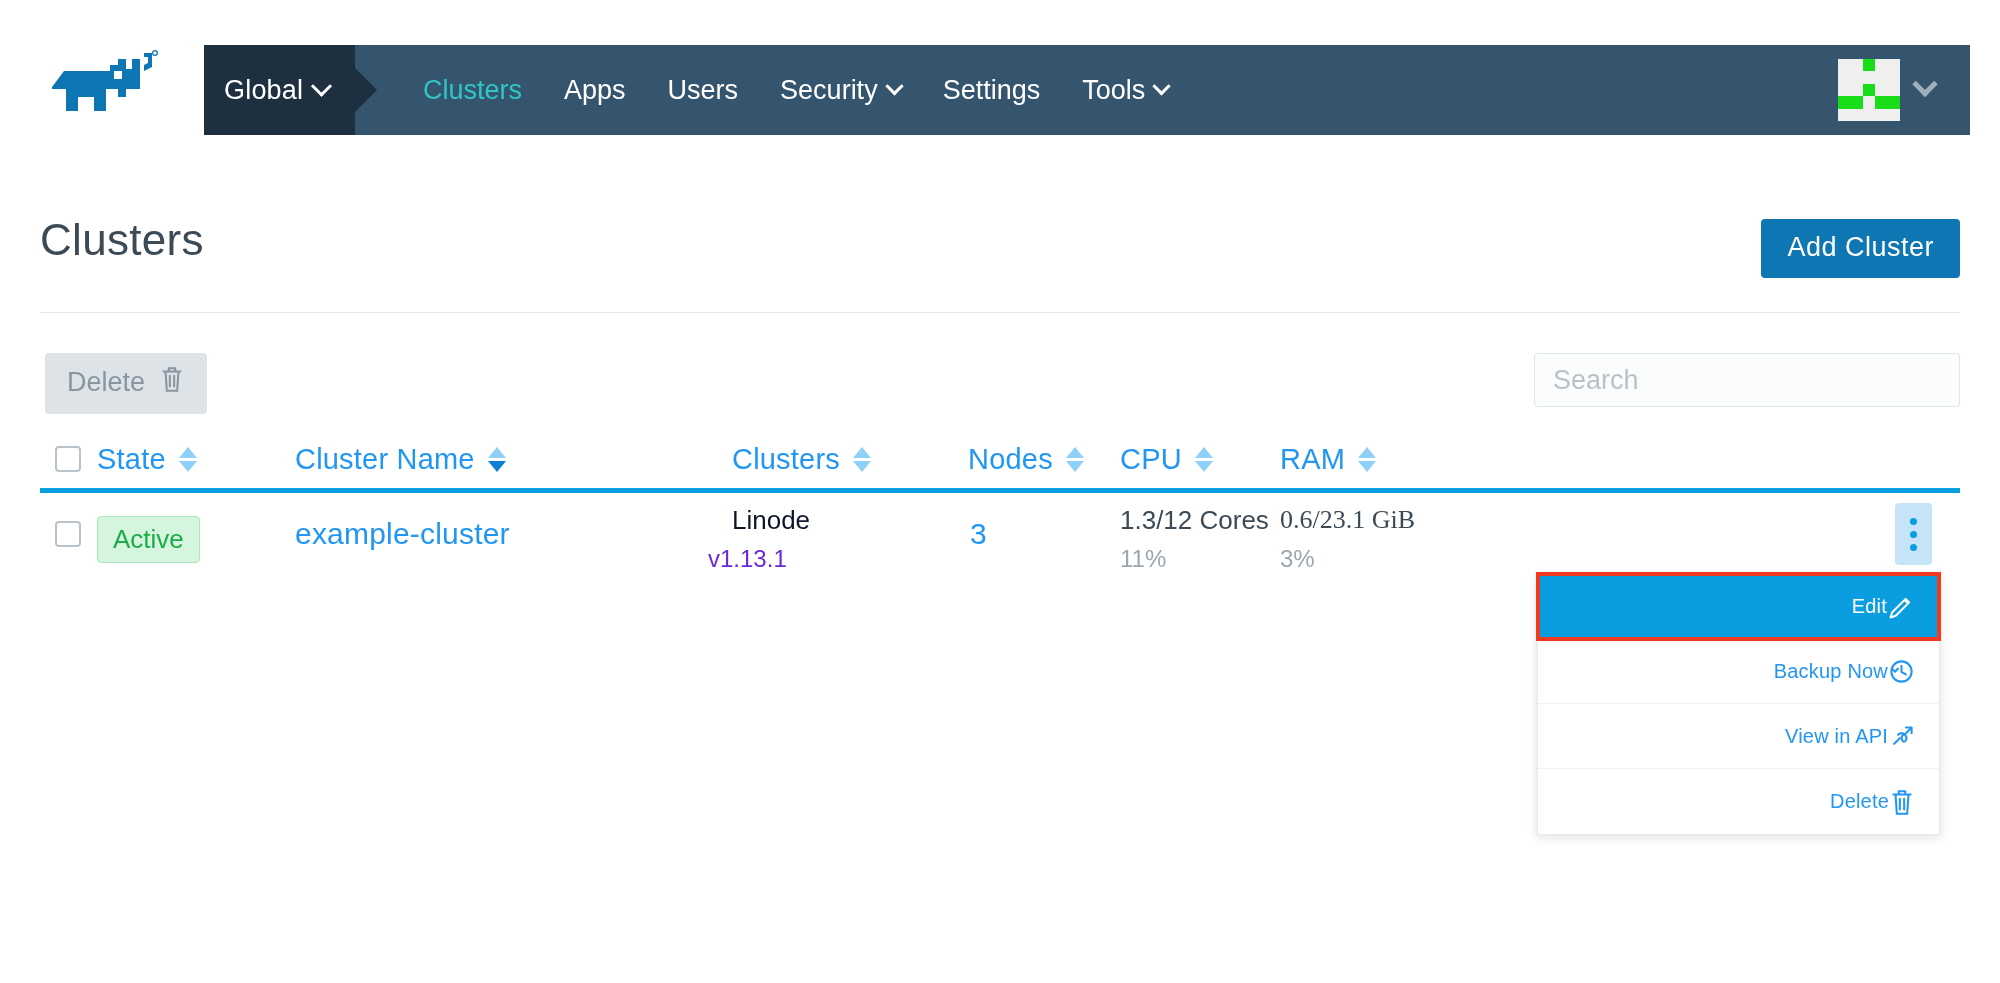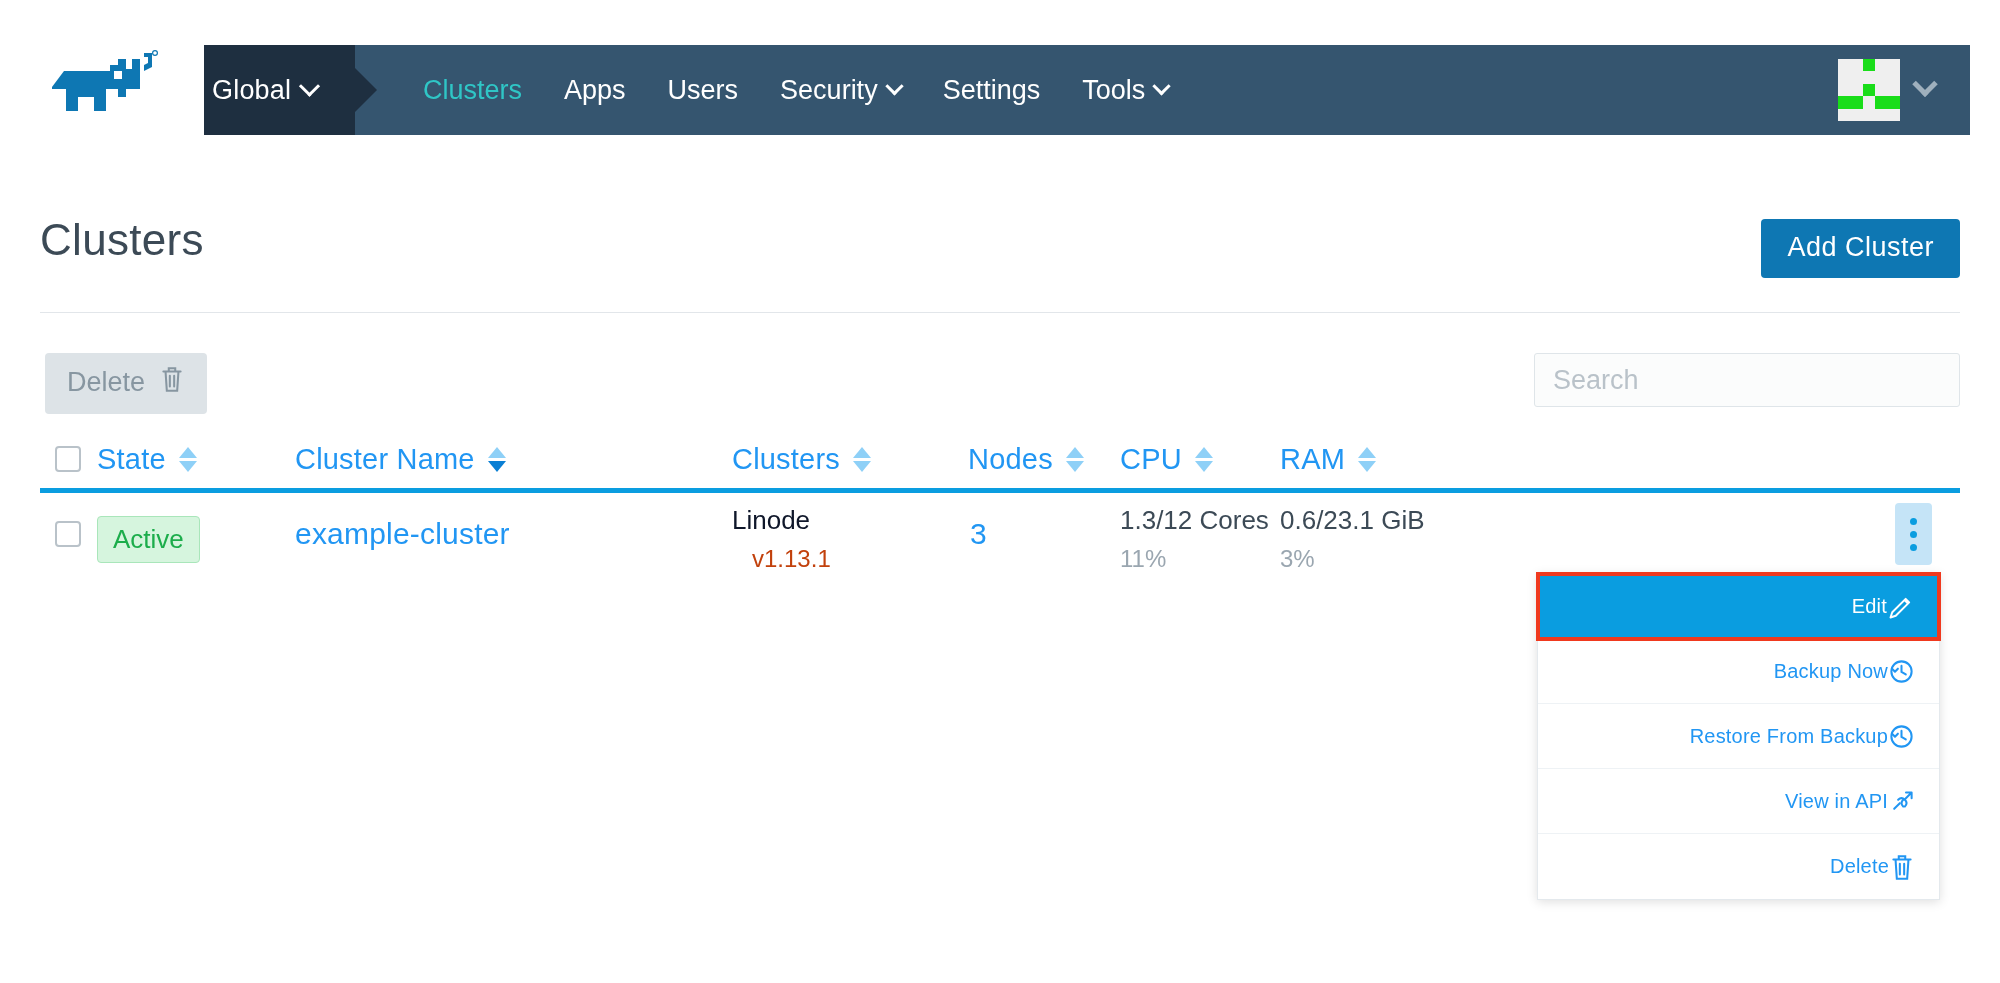--- a/index.html
+++ b/index.html
@@ -27,21 +27,21 @@
     position: absolute; left: 204px; top: 45px;
     width: 1766px; height: 90px;
     background: #35556f;
     display: flex; align-items: stretch;
   }
   .nav-global {
     position: relative;
     width: 151px;
     background: #1e2f40;
     display: flex; align-items: center;
-    padding-left: 8px;
+    padding-left: 20px;
     flex: 0 0 auto;
   }
   .nav-global::after {
     content: "";
     position: absolute; right: -22px; top: 50%;
     transform: translateY(-50%);
     width: 0; height: 0;
     border-top: 22px solid transparent;
     border-bottom: 22px solid transparent;
     border-left: 22px solid #1e2f40;
@@ -199,38 +199,38 @@
   .cell-name {
     position: absolute; left: 255px; top: 24px;
     color: #2196f3; font-size: 30px; cursor: pointer;
     letter-spacing: .2px;
   }
   .cell-prov-main {
     position: absolute; left: 692px; top: 12px;
     color: #0f172a; font-size: 26px;
   }
   .cell-prov-sub {
-    position: absolute; left: 712px; top: 52px;
-    color: #c2410c; font-size: 24px;
+    position: absolute; left: 668px; top: 52px;
+    color: #6d28d9; font-size: 24px;
   }
   .cell-nodes {
     position: absolute; left: 930px; top: 24px;
     color: #2196f3; font-size: 30px;
   }
   .cell-cpu-main {
     position: absolute; left: 1080px; top: 12px;
     color: #3c4a56; font-size: 26px;
   }
   .cell-cpu-sub {
     position: absolute; left: 1080px; top: 52px;
     color: #9aa6b0; font-size: 24px;
   }
   .cell-ram-main {
     position: absolute; left: 1240px; top: 12px;
-    color: #3c4a56; font-size: 26px;
+    color: #3c4a56; font-size: 26px; font-family: Liberation Serif, serif;
   }
   .cell-ram-sub {
     position: absolute; left: 1240px; top: 52px;
     color: #9aa6b0; font-size: 24px;
   }
   .kebab {
     position: absolute; left: 1855px; top: 10px;
     width: 37px; height: 62px;
     background: #c5e4f7;
     border-radius: 4px;
@@ -461,30 +461,20 @@
     <span>Backup Now</span>
     <span class="mi-icon">
       <svg width="27" height="27" viewBox="0 0 24 24" aria-hidden="true">
         <circle cx="12" cy="12" r="9" fill="none" stroke="#2196f3" stroke-width="1.8"></circle>
         <path d="M12 7 V12.4 L15.8 14.6" fill="none" stroke="#2196f3" stroke-width="1.8" stroke-linecap="round"></path>
         <path d="M3.6 9.5 L6.2 12.2 L8.8 9.5" fill="none" stroke="#2196f3" stroke-width="1.8" stroke-linecap="round" stroke-linejoin="round"></path>
       </svg>
     </span>
   </div>
 
-  <div class="menu-item">
-    <span>Restore From Backup</span>
-    <span class="mi-icon">
-      <svg width="27" height="27" viewBox="0 0 24 24" aria-hidden="true">
-        <circle cx="12" cy="12" r="9" fill="none" stroke="#2196f3" stroke-width="1.8"></circle>
-        <path d="M12 7 V12.4 L15.8 14.6" fill="none" stroke="#2196f3" stroke-width="1.8" stroke-linecap="round"></path>
-        <path d="M3.6 9.5 L6.2 12.2 L8.8 9.5" fill="none" stroke="#2196f3" stroke-width="1.8" stroke-linecap="round" stroke-linejoin="round"></path>
-      </svg>
-    </span>
-  </div>
 
   <div class="menu-item">
     <span>View in API</span>
     <span class="mi-icon">
       <svg width="27" height="27" viewBox="0 0 24 24" aria-hidden="true">
         <path d="M10.5 13.5 L5.5 18.5 M9 10.5 C10.8 8.7 13.2 8.7 15 10.5 C16.8 12.3 16.8 14.7 15 16.5" fill="none" stroke="#2196f3" stroke-width="1.8" stroke-linecap="round"></path>
         <path d="M13.5 10.5 C11.7 12.3 11.7 14.7 13.5 16.5" fill="none" stroke="#2196f3" stroke-width="1.8" stroke-linecap="round"></path>
         <path d="M16 4 H21 V9 M21 4 L15 10" fill="none" stroke="#2196f3" stroke-width="1.8" stroke-linecap="round" stroke-linejoin="round"></path>
       </svg>
     </span>

